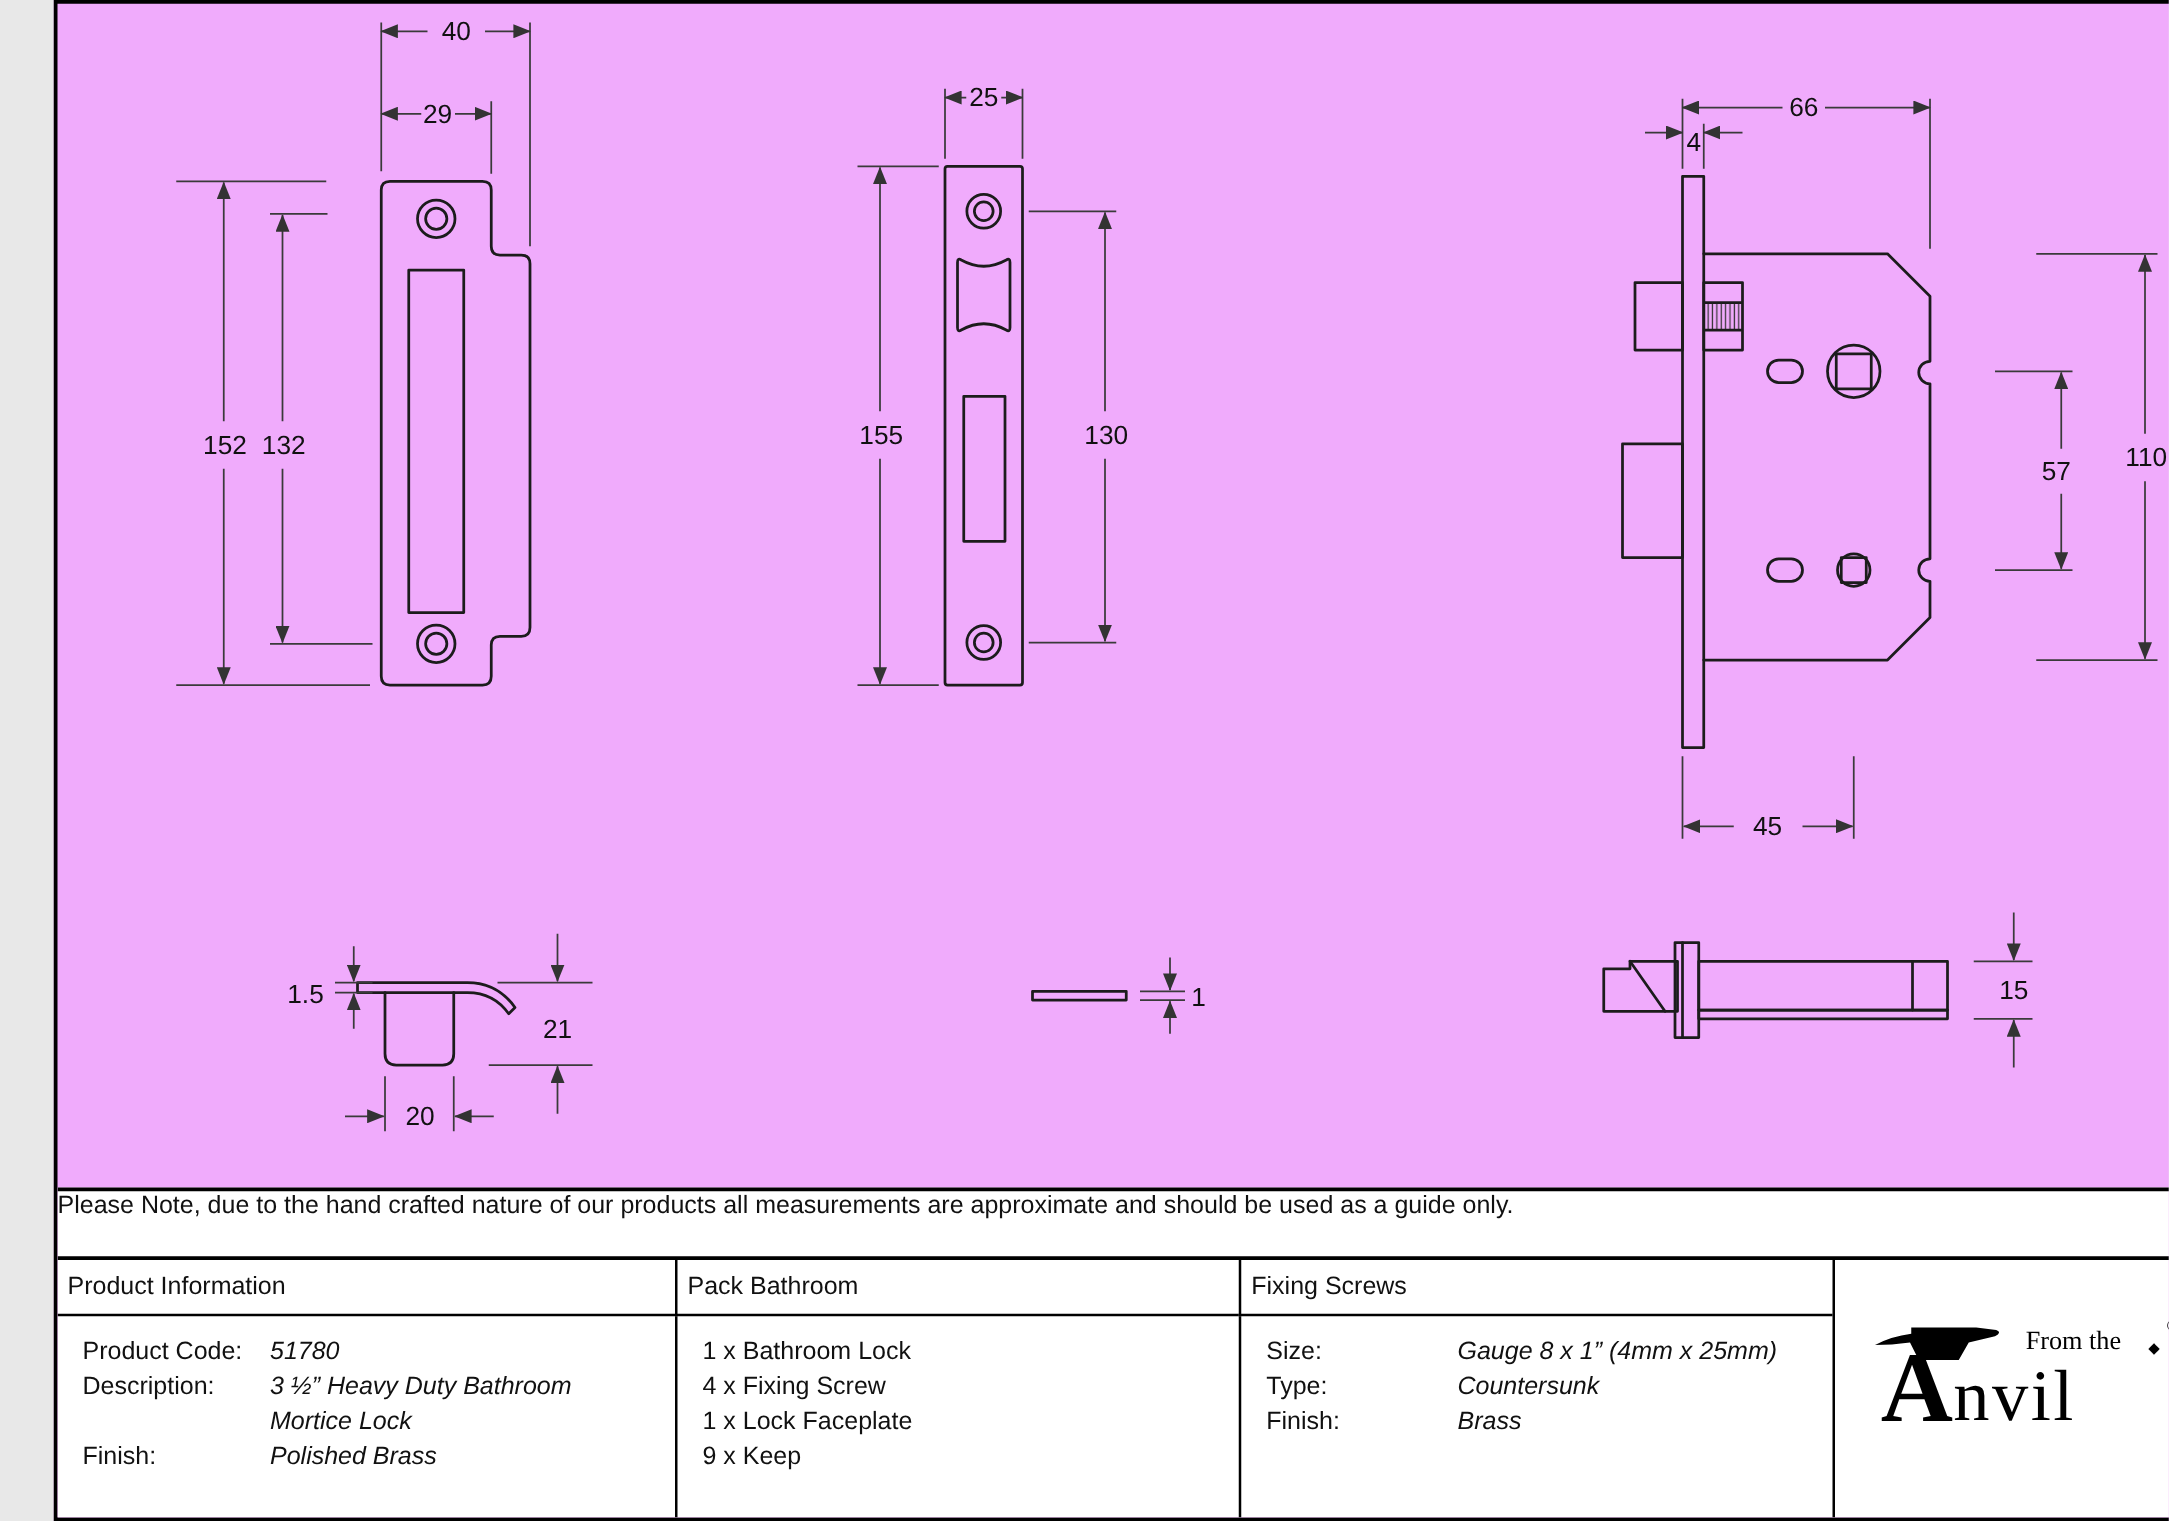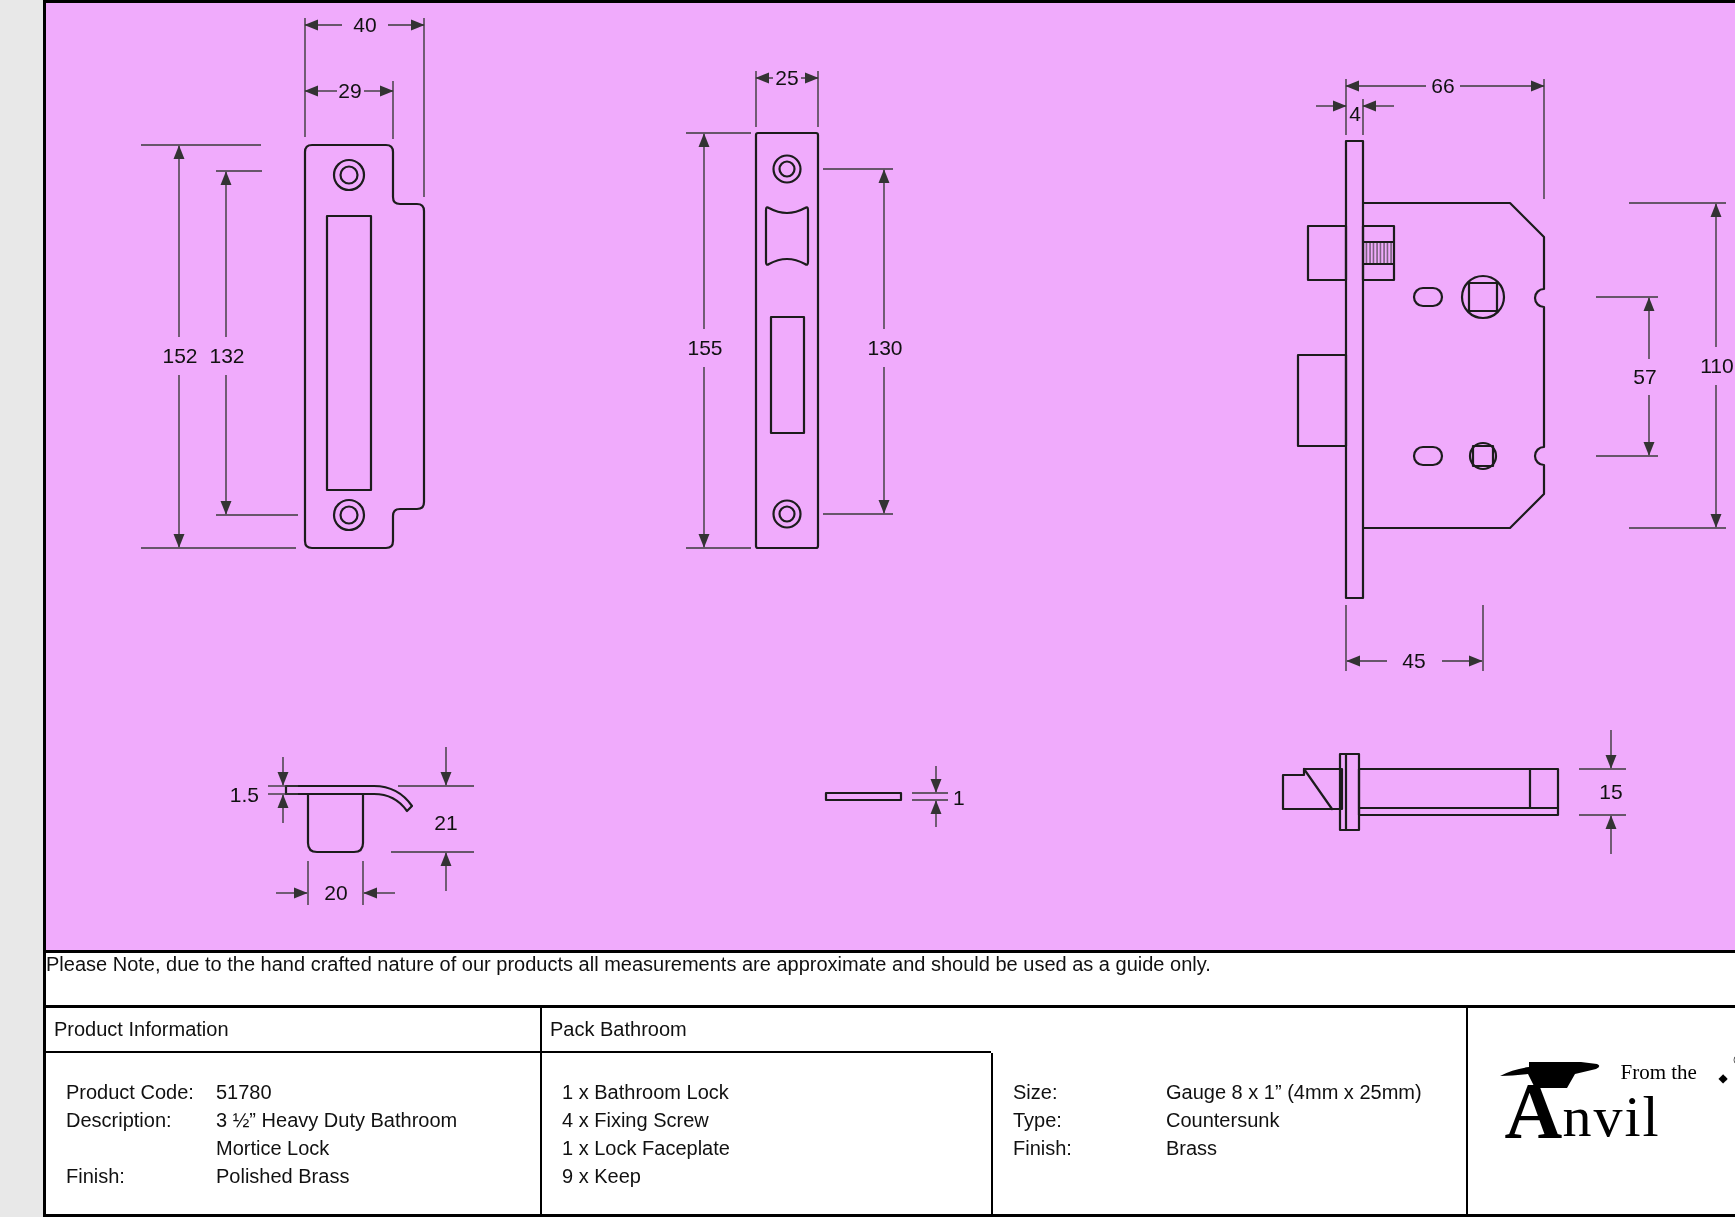--- a/index.html
+++ b/index.html
@@ -16,26 +16,26 @@
     position:absolute;left:0;right:0;top:947px;height:55px;border-top:3px solid #000;
     display:flex;align-items:flex-start;font-size:20px;box-sizing:border-box;background:#fff;
   }
   .spec-table{
     position:absolute;left:0;right:0;top:1002px;bottom:0;border-top:3px solid #000;
     display:grid;grid-template-columns:494px 451px 475px 1fr;grid-template-rows:45px 1fr;background:#fff;
   }
   .cell{box-sizing:border-box;}
   .col2,.col3,.col4{border-left:2px solid #000;}
   .thead{grid-row:1;border-bottom:2px solid #000;display:flex;align-items:center;padding-left:8px;font-size:20px;}
-  .tbody{grid-row:2;padding:25px 0 0 20px;font-size:20px;line-height:28px;}
+  .tbody{grid-row:2;padding:14px 0 0 20px;font-size:20px;line-height:28px;}
   .logo-cell{grid-column:4;grid-row:1/3;display:flex;align-items:center;justify-content:center;}
   .kv{display:flex;}
   .kv .k{width:150px;flex:none;}
   .fs .k{width:153px;}
-  .v{white-space:pre-line;}
+  .v{white-space:pre-line;font-style:italic;}
   
   .logo{position:relative;width:250px;height:104px;}
   .logo-anvil{position:absolute;left:2px;top:0;}
   .logo-A{position:absolute;left:8px;top:12px;font:bold 80px/80px "Liberation Serif",serif;color:#000;}
   .logo-rest{position:absolute;left:66px;top:29px;font:400 58px/58px "Liberation Serif",serif;color:#000;letter-spacing:2px;}
   .logo-from{position:absolute;left:124px;top:3px;font:400 21px/21px "Liberation Serif",serif;color:#000;}
   .logo-diamond{position:absolute;left:222px;top:12px;font-size:12px;color:#000;}
   .logo-reg{position:absolute;left:237px;top:-6px;font-size:13px;color:#000;}
 </style>
 </head>
@@ -213,20 +213,23 @@
   </div>
 
   <div class="spec-table">
 
     <div class="cell thead col1">
       <span>Product Information</span>
     </div>
     <div class="cell thead col2">
       <span>Pack Bathroom</span>
     </div>
+    <div class="cell thead col3">
+      <span>Fixing Screws</span>
+    </div>
 
     <div class="cell tbody col1 pi">
       <div class="kv">
         <span class="k">Product Code:</span>
         <span class="v">51780</span>
       </div>
       <div class="kv">
         <span class="k">Description:</span>
         <span class="v">3 ½” Heavy Duty Bathroom
 Mortice Lock</span>

